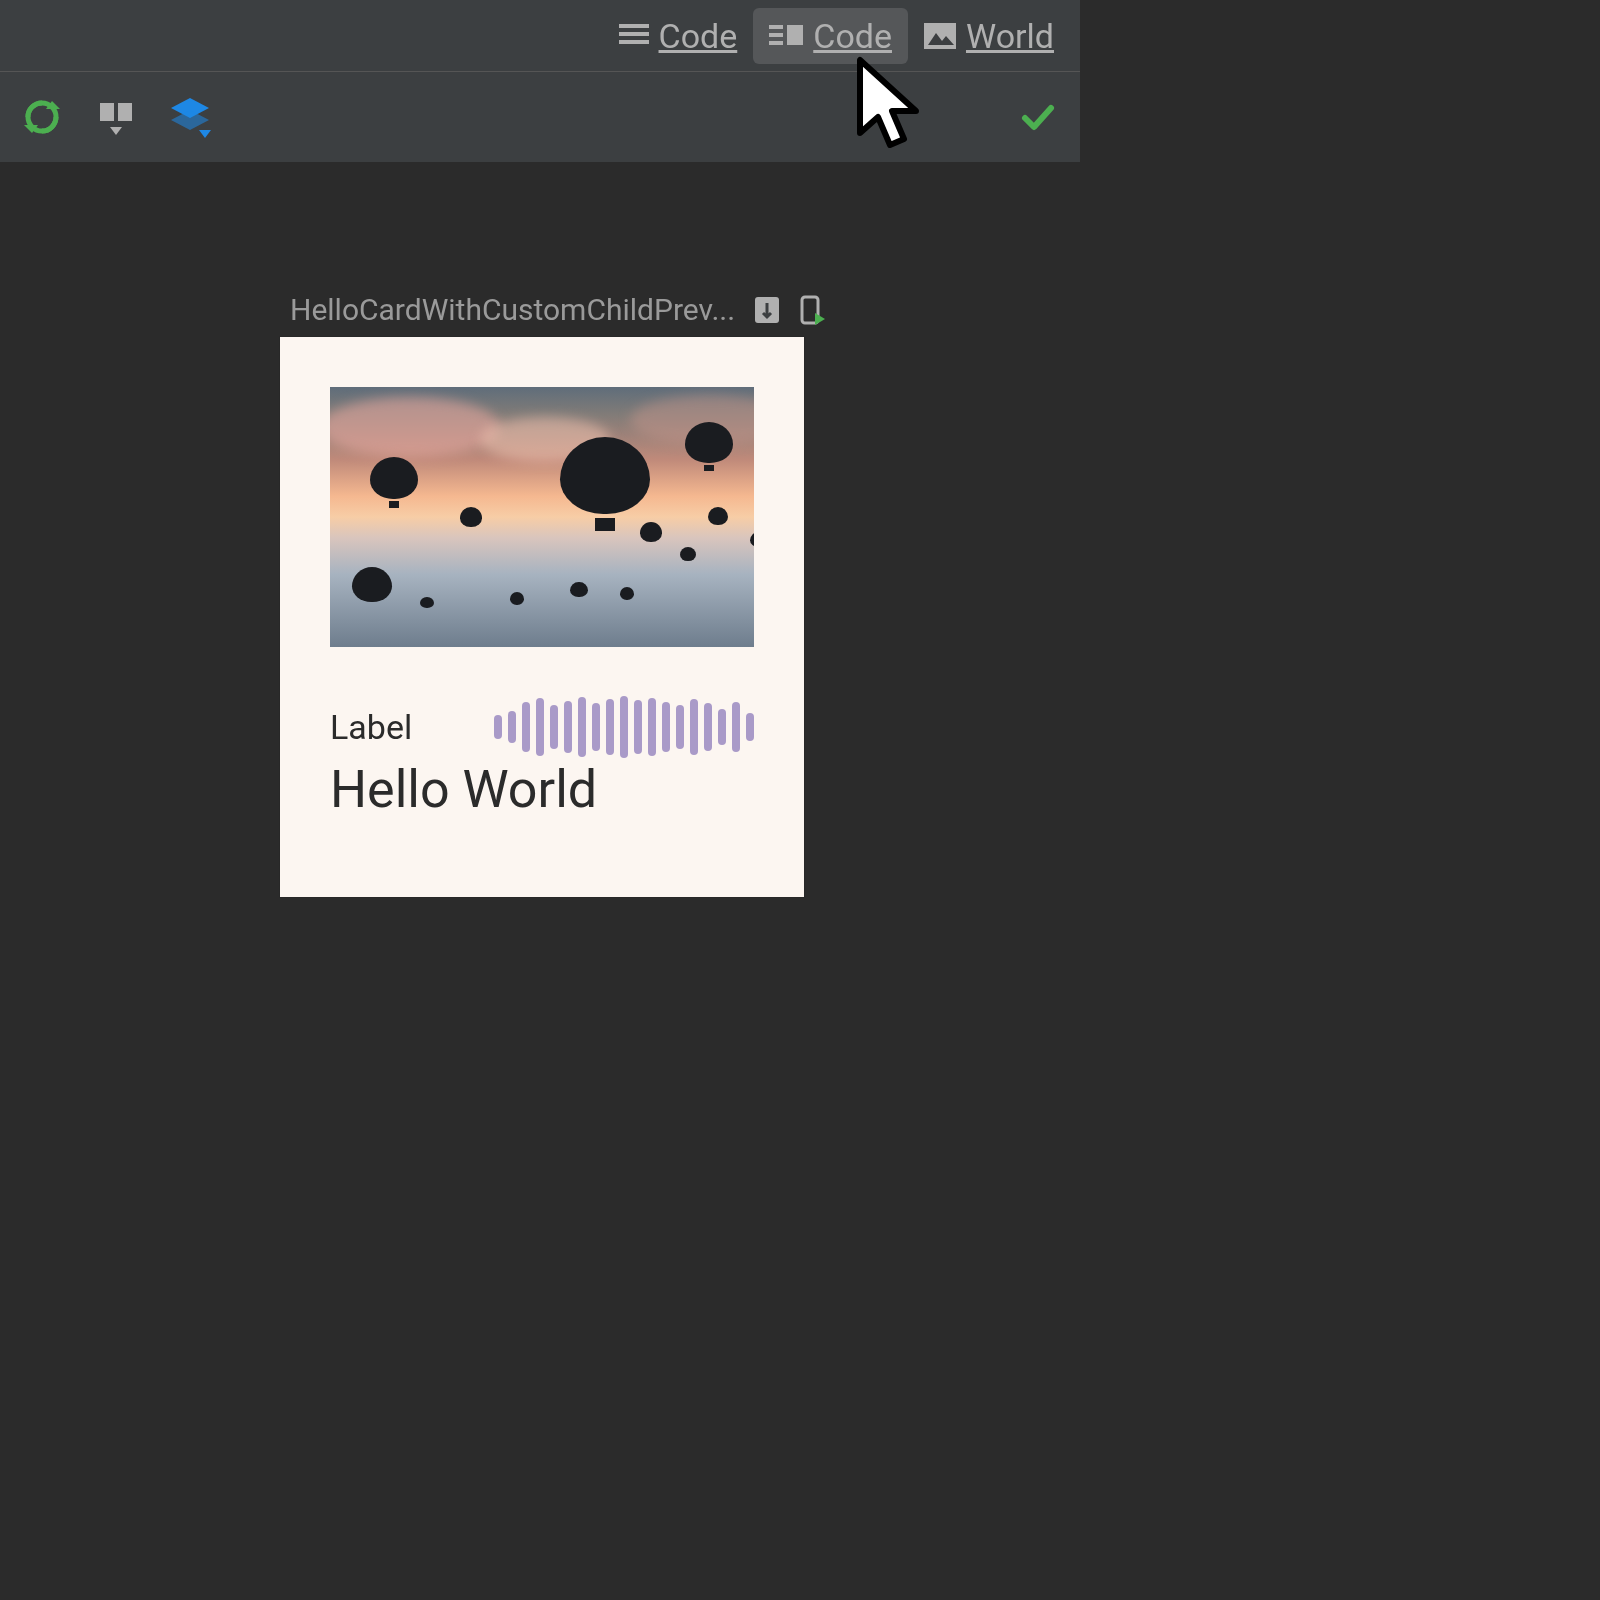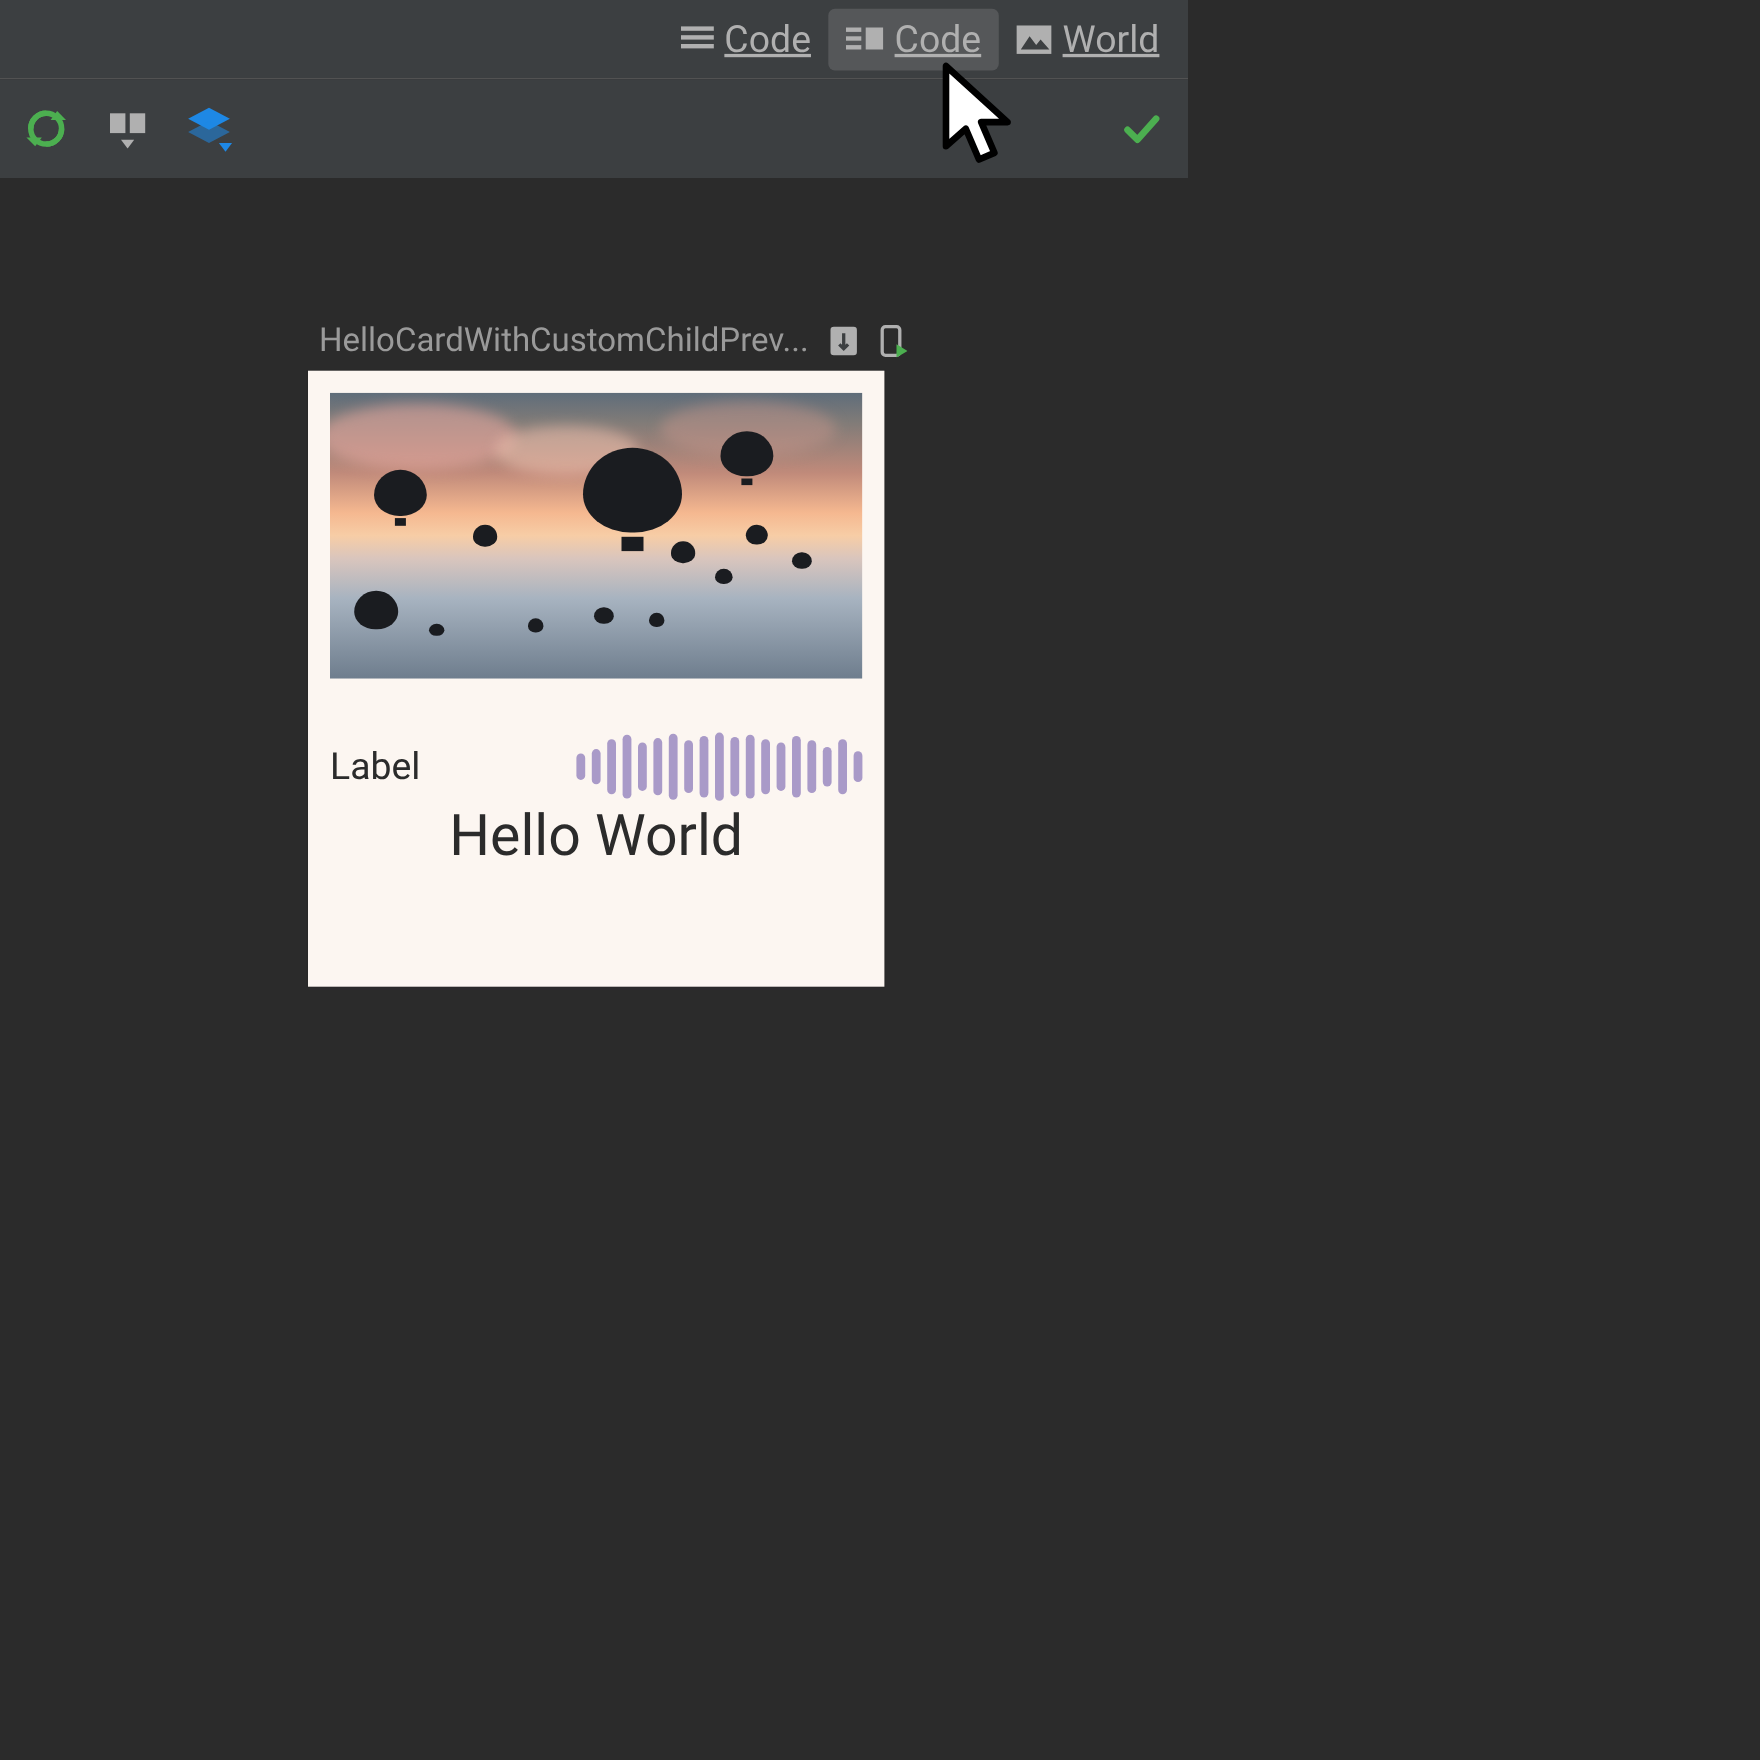--- a/index.html
+++ b/index.html
@@ -43,42 +43,41 @@
     gap: 26px;
   }
   .tool-icon { width: 48px; height: 48px; display:flex; align-items:center; justify-content:center; cursor:pointer; }
   .spacer { flex: 1; }
 
   
   .canvas {
     position: relative;
     height: calc(1080px - 72px - 90px);
     background: #2b2b2b;
-    text-align: center;
   }
 
   .preview-header {
     position: absolute;
     left: 290px;
     top: 130px;
     display: flex;
     align-items: center;
     gap: 18px;
     color: #9a9a9a;
     font-size: 30px;
   }
 
   .card {
     position: absolute;
     left: 280px;
     top: 175px;
     width: 524px;
     height: 560px;
     background: #fcf6f1;
-    padding: 20px;
+    padding: 50px;
     box-shadow: 0 0 0 1px rgba(0,0,0,0.05);
   }
   .card-image {
     width: 100%;
     height: 260px;
     position: relative;
     overflow: hidden;
   }
   .sky {
     position:absolute; inset:0;

